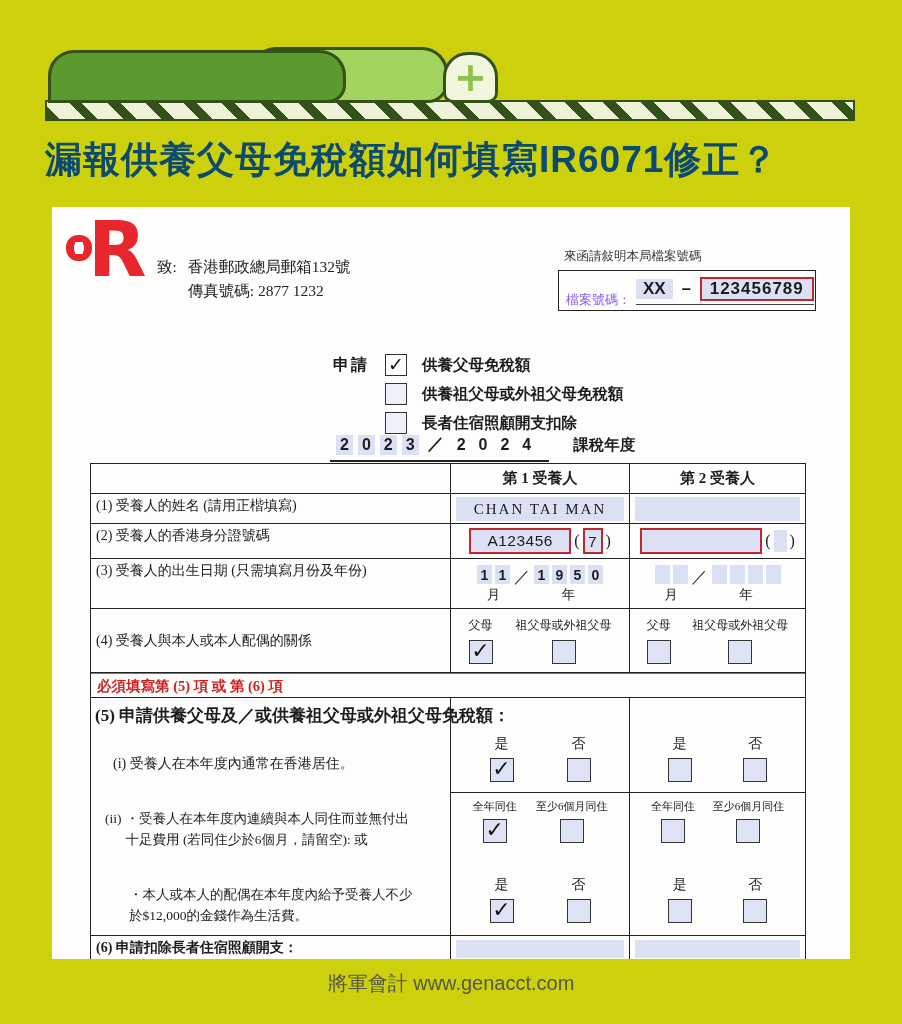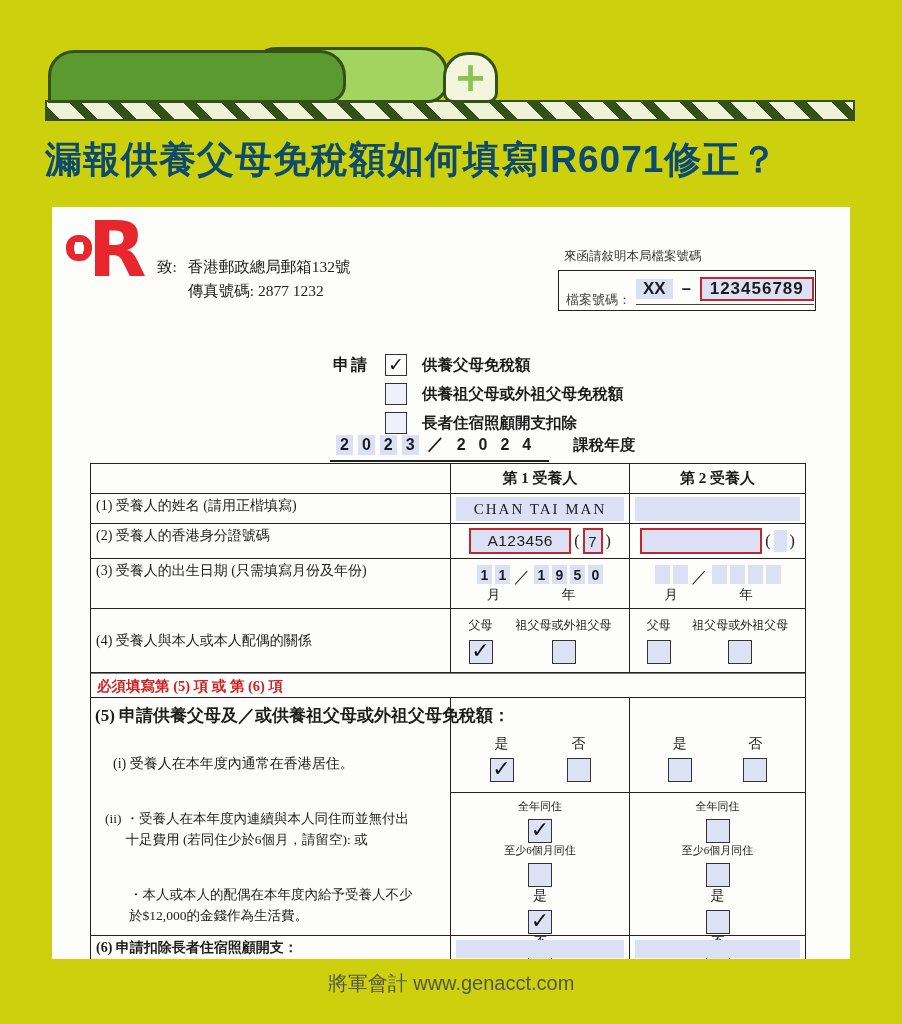--- a/index.html
+++ b/index.html
@@ -29,21 +29,21 @@
   .logo { position:absolute; left:12px; top:14px; width:80px; height:86px; }
   .logo .ring { position:absolute; left:2px; top:14px; width:26px; height:26px; border:8px solid #e8262d; border-radius:46%; }
   .logo .ring i { position:absolute; left:1px; top:-1px; width:8px; height:12px; background:#fff; }
   .logo .r { position:absolute; left:24px; top:-16px; font-family:"DejaVu Sans",sans-serif; font-weight:900; font-size:76px; color:#e8262d; }
   
   .addressee { position:absolute; left:105px; top:48px; display:flex; gap:11px; font-size:15.5px; line-height:23.5px; color:#222; }
   
   .file-note { position:absolute; left:512px; top:41px; font-size:12.5px; color:#333; }
   .file-box { position:absolute; left:506px; top:63px; width:258px; height:41px; border:1.5px solid #222;
               display:flex; align-items:center; padding:0 8px 0 7px; }
-  .file-box .lbl { font-size:13px; color:#404040; white-space:nowrap;margin-top:19px; }
+  .file-box .lbl { font-size:13px; color:#8b5cf6; white-space:nowrap;margin-top:19px; }
   .file-valwrap { flex:1; margin-left:5px; border-bottom:1.5px solid #444; display:flex; align-items:center; justify-content:center;
                   gap:5px; padding-bottom:3px; font-family:"Liberation Sans","DejaVu Sans",sans-serif; font-size:17px; font-weight:600; }
   .hl { background:#dbe0f5; }
   .file-prefix { padding:0 7px; }
   .file-number { padding:0 8px; border:2.5px solid #c2272e; letter-spacing:1px; }
   
   .app-row { position:absolute; left:281px; top:146px; display:flex; gap:16px; }
   .app-label { font-size:16px; font-weight:600; margin-top:2px; letter-spacing:2px; }
   .app-opts { display:flex; flex-direction:column; gap:5px; }
   .app-opt { display:flex; align-items:center; gap:15px; height:24px; }
@@ -90,21 +90,21 @@
   .cb { width:24px; height:24px; border:1.7px solid #333; background:#dde2f5; display:flex; align-items:center; justify-content:center; flex:none; }
   .cb .mark { font-size:22px; }
   .must-cell { width:100%; padding:3px 6px; color:#cf2222; font-weight:700; font-size:14.5px; border-top:1px solid #777; }
   
   .r5label { position:absolute; left:4px; top:6px; font-size:17px; font-weight:700; white-space:nowrap; }
   .r5i { position:absolute; left:22px; top:57px; font-size:14px; }
   .r5ii { position:absolute; left:14px; top:110px; display:flex; gap:4px; font-size:13.5px; line-height:21px; }
   .r5ii2 { position:absolute; left:38px; top:186px; font-size:13.5px; line-height:21px; }
   .partA { height:95px; border-bottom:1.3px solid #222; display:flex; justify-content:space-around; align-items:flex-end; padding:0 12px 10px; }
   .partB { height:142px; display:flex; flex-direction:column; justify-content:space-between; padding:6px 2px 12px; }
-  .ynrow { display:flex; justify-content:space-around; padding:0 10px;flex-direction:column; }
+  .ynrow { display:flex; justify-content:space-around; padding:0 10px; }
   .yngrp { display:flex; flex-direction:column; align-items:center; gap:5px; }
   .yngrp .t { font-size:14px; }
   .yngrp .t.small { font-size:11px; white-space:nowrap; }
 </style>
 </head>
 <body>
 
 <div class="canvas">
 
   <div class="shape shape-dark"></div>

